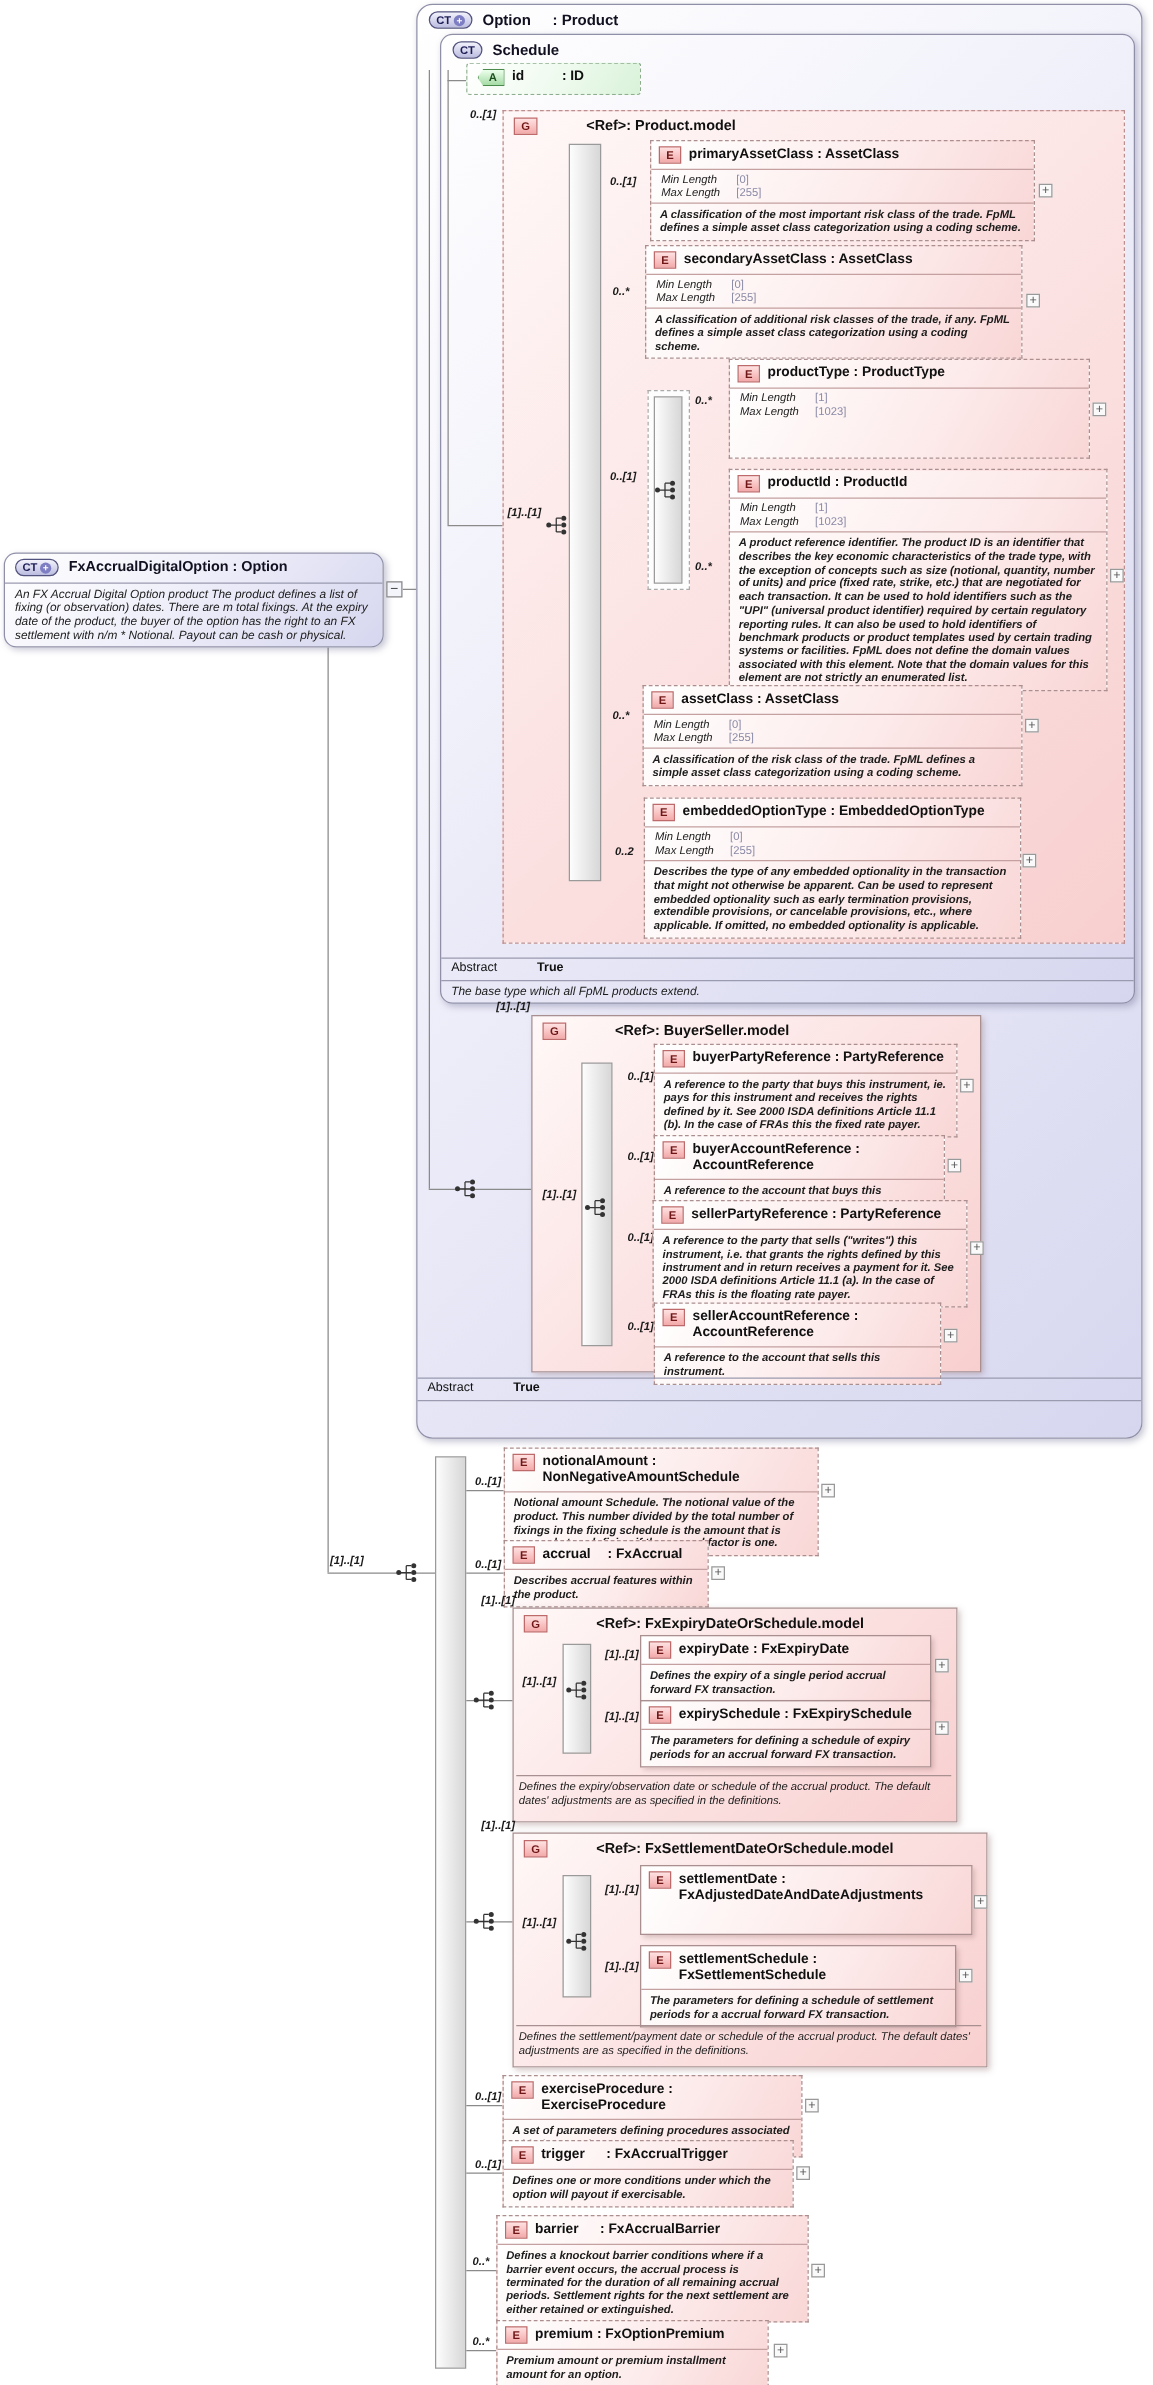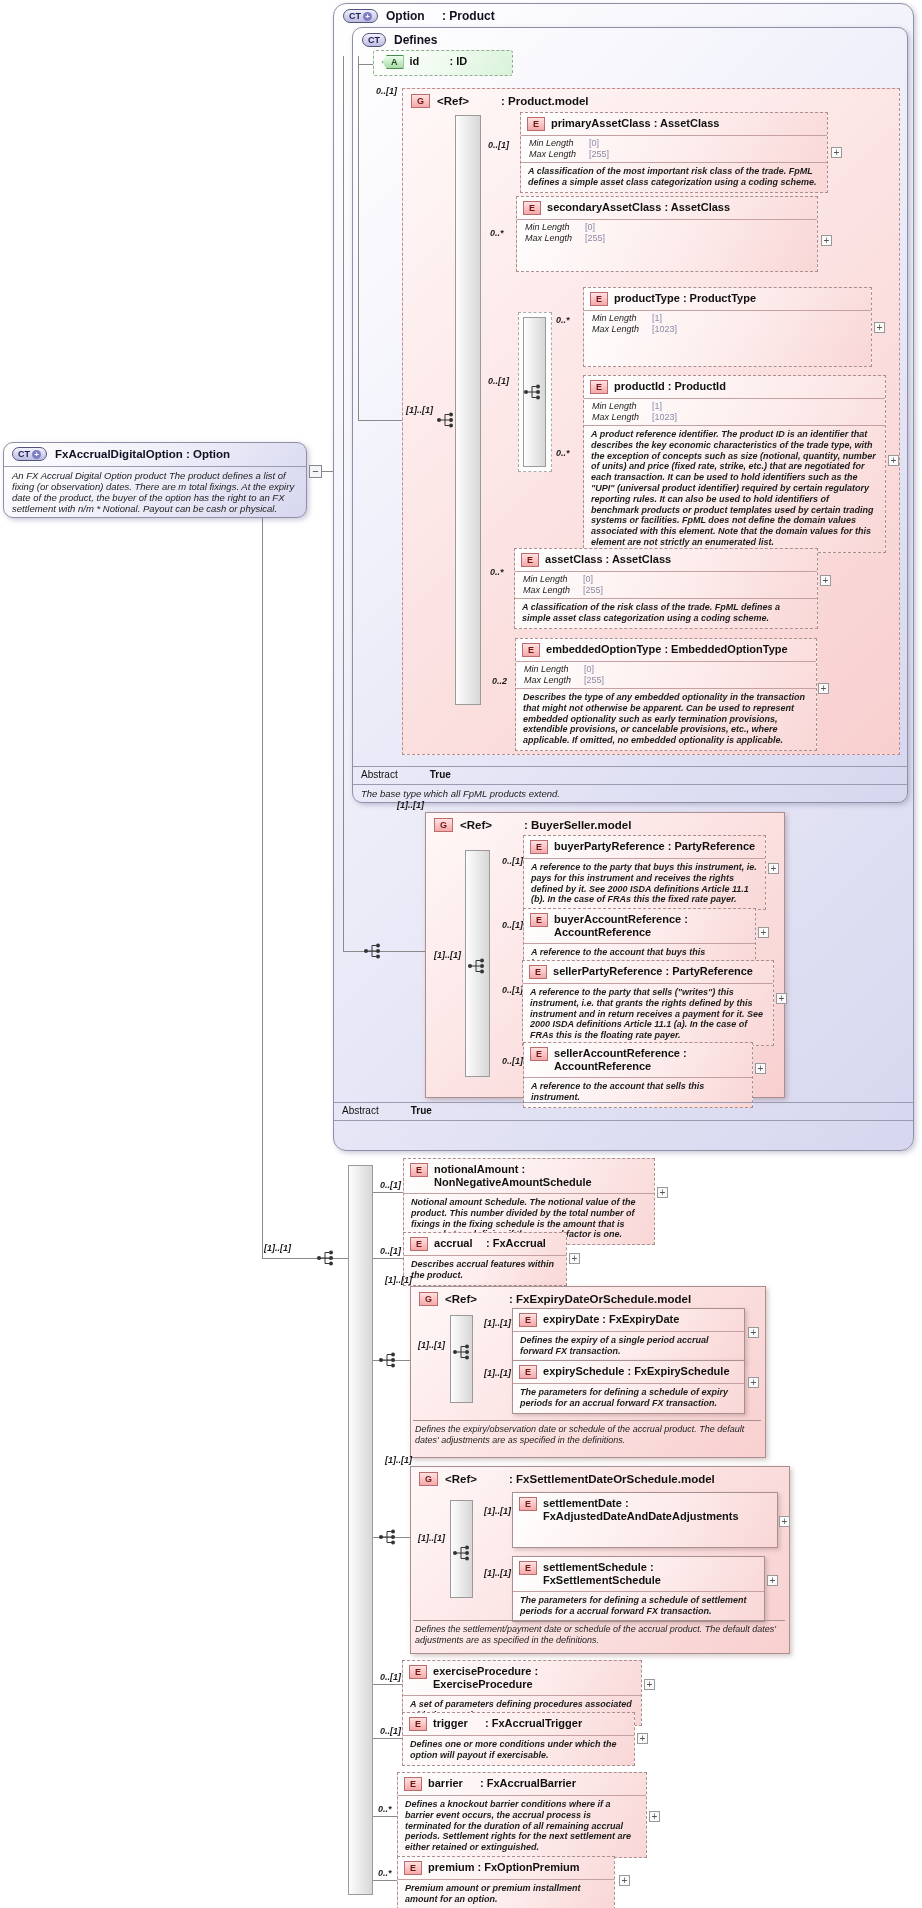--- a/index.html
+++ b/index.html
@@ -38,21 +38,21 @@
         background:linear-gradient(120deg,#ffffff 0%,#eefaee 55%,#d9f2d9 100%);}
   .badge-a{display:inline-block;background:linear-gradient(#ecffec,#a6dba6);border:1px solid #4a8a4a;
            padding:0 5px 0 8px;font-size:9px;line-height:12px;font-weight:bold;color:#1c4f1c;
            clip-path:polygon(22% 0,100% 0,100% 100%,22% 100%,0 50%);}
   .badge-e{display:inline-block;border:1px solid #bf6a6a;background:linear-gradient(#ffe2e2,#f3a9a9);
            padding:0 5px;font-size:9px;line-height:12px;font-weight:bold;color:#6f1717;}
 
   .nw40{display:inline-block;min-width:40px;}
   .nw52{display:inline-block;min-width:52px;}
   .nw56{display:inline-block;min-width:56px;}
-  .nw64{display:inline-block;min-width:64px;}
+  .nw64{display:inline-block;min-width:64px;text-align:right;}
 
   
   .bar{position:absolute;border:1px solid #9a9a9a;background:linear-gradient(to right,#fdfdfd,#d7d7d7);box-sizing:border-box;}
   .chbox{position:absolute;border:1px dashed #aaa;background:#fdfdfd;box-sizing:border-box;}
   .mult{position:absolute;font-size:9px;font-style:italic;font-weight:bold;color:#1a1a1a;white-space:nowrap;}
   .hline{position:absolute;height:1px;background:#8a8a8a;}
   .vline{position:absolute;width:1px;background:#8a8a8a;}
   .plus{position:absolute;width:11px;height:11px;border:1px solid #999;background:#fafafa;font-size:10px;
         line-height:9px;text-align:center;color:#555;box-sizing:border-box;cursor:pointer;}
   .minus{position:absolute;width:13px;height:13px;border:1px solid #888;background:#f4f4fb;font-size:11px;
@@ -80,21 +80,21 @@
         </span>
       <span><span class="nw56">Option</span><span>: Product</span></span>
     </div>
   </div>
 
   <div class="cbox" style="left:352px;top:27px;width:556px;height:776px;border-radius:10px">
     <div class="chead">
       <span class="ctbadge">
           <span>CT</span>
         </span>
-      <span>Defines</span>
+      <span>Schedule</span>
     </div>
   </div>
 
   <div class="vline" style="left:343px;top:56px;height:895px"></div>
   <div class="vline" style="left:358px;top:56px;height:364px"></div>
   <div class="vline" style="left:262px;top:518px;height:740px"></div>
   <div class="hline" style="left:322px;top:471px;width:11px"></div>
   <div class="hline" style="left:358px;top:64px;width:15px"></div>
   <div class="hline" style="left:358px;top:420px;width:97px"></div>
   <div class="hline" style="left:481px;top:152px;width:39px"></div>
@@ -169,20 +169,21 @@
     <div class="facets">
       <div class="frow">
           <span class="flabel">Min Length</span>
           <span class="fval">[0]</span>
         </div>
       <div class="frow">
           <span class="flabel">Max Length</span>
           <span class="fval">[255]</span>
         </div>
     </div>
+    <div class="edesc">A classification of additional risk classes of the trade, if any. FpML defines a simple asset class categorization using a coding scheme.</div>
   </div>
   <div class="plus" style="left:821px;top:235px">+</div>
 
   <div class="chbox" style="left:518px;top:312px;width:34px;height:160px"></div>
   <div class="bar" style="left:523px;top:317px;width:23px;height:150px"></div>
   <div class="mult" style="left:488px;top:376px">0..[1]</div>
 
   <div class="mult" style="left:556px;top:315px">0..*</div>
   <div class="ebox" style="left:583px;top:287px;width:289px;min-height:80px">
     <div class="ehead">

